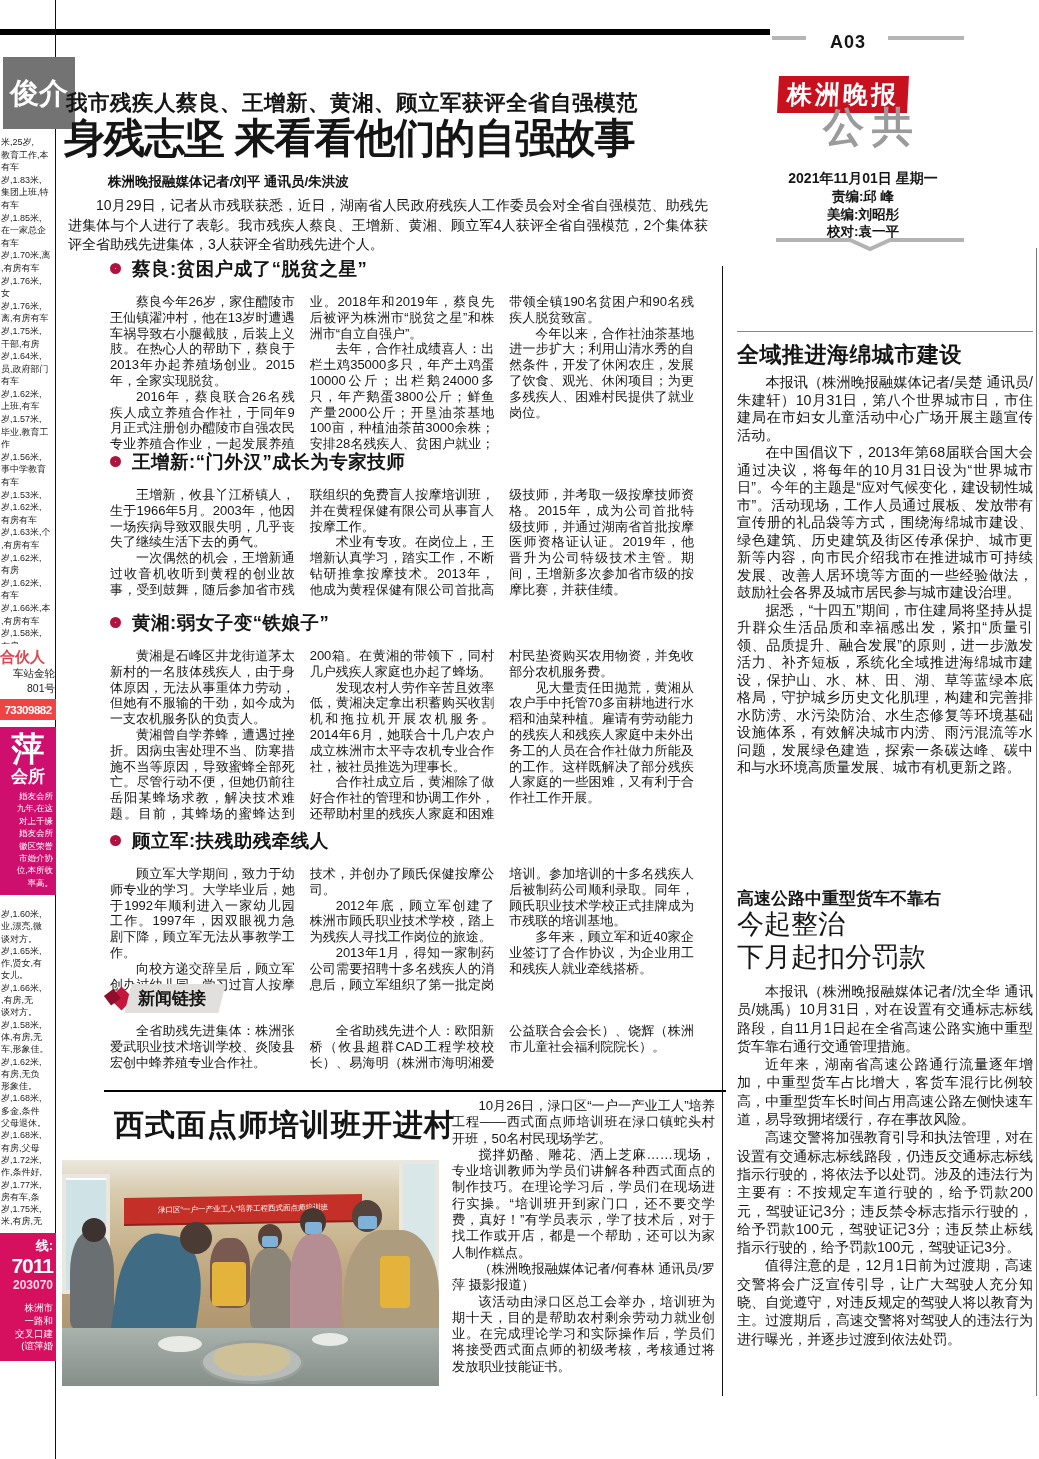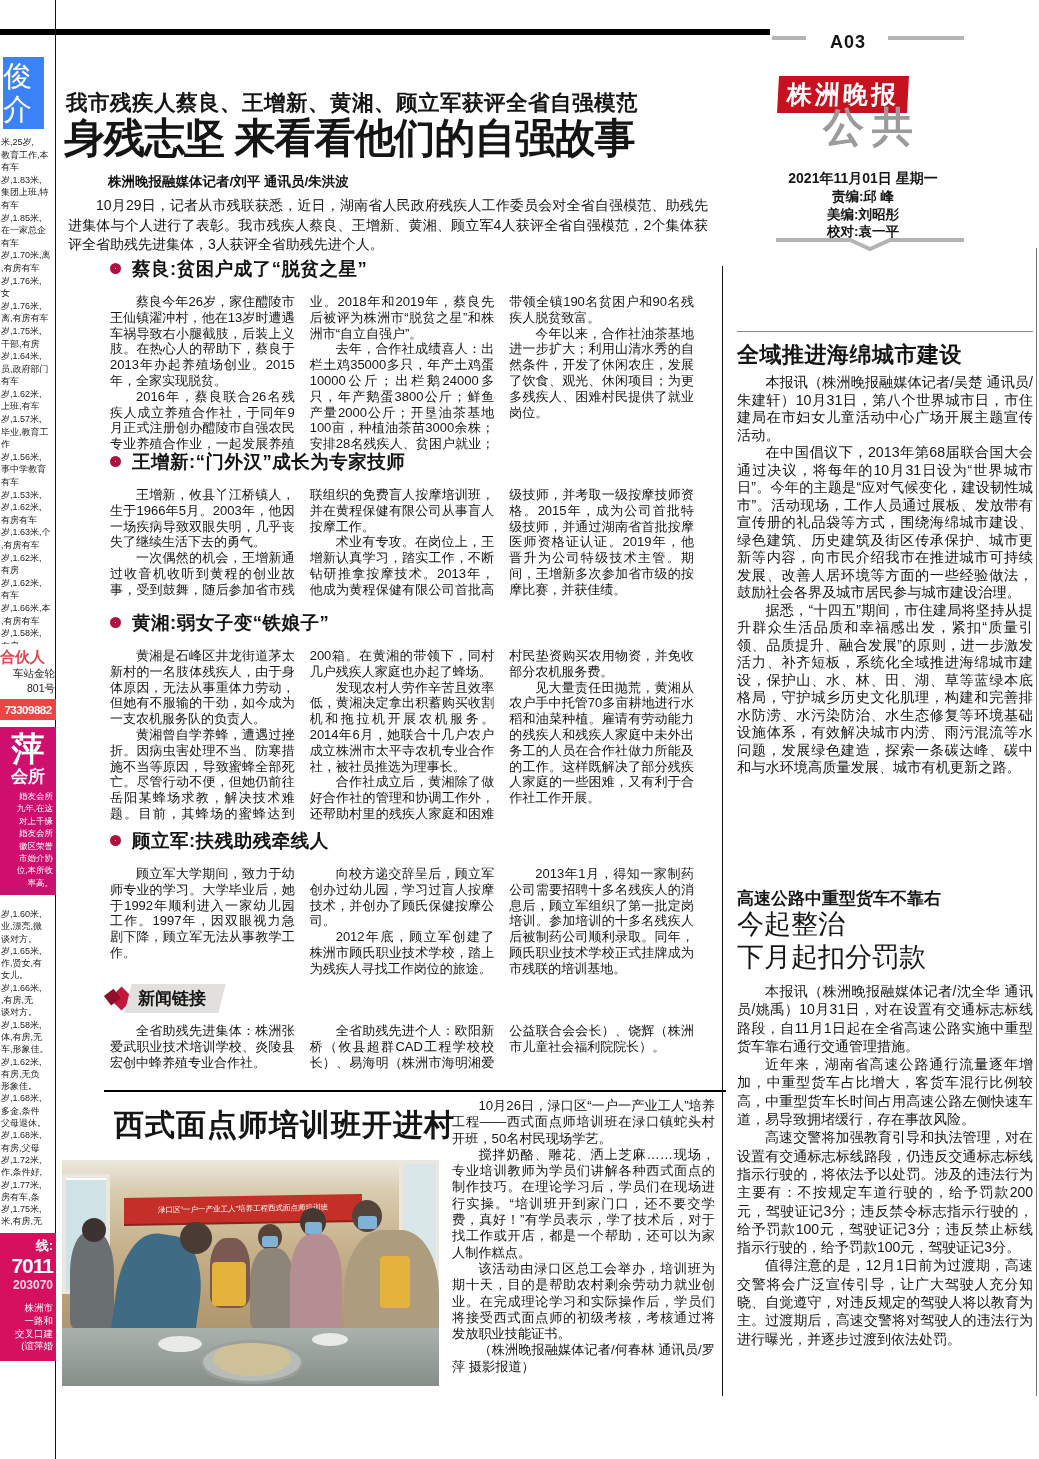--- a/index.html
+++ b/index.html
@@ -13,21 +13,21 @@
   .a03-line-r{left:888px;top:36px;width:76px;height:4px;background:#b5b5b5}
   .a03{left:810px;top:32px;width:76px;text-align:center;font-size:18px;font-weight:900;letter-spacing:1px}
   
   .logo{left:778px;top:76px;width:130px;height:37px;background:#c8111f;color:#fff;display:flex;align-items:center;justify-content:center;font-size:25px;font-weight:900;letter-spacing:3px;transform:skewX(-3deg)}
   .secname{left:776px;top:100px;width:192px;text-align:center;font-size:41px;font-weight:900;color:#9b9b9b;letter-spacing:8px}
   .dateline{left:760px;top:170px;width:206px;text-align:center;font-size:14px;font-weight:700}
   .editors{left:760px;top:188px;width:206px;text-align:center;font-size:13.5px;font-weight:700;line-height:17.5px}
   .chevron{left:774px;top:236px}
   
   .side-rule{left:55px;top:0;width:1px;height:1459px;background:#111}
-  .junjie{left:3px;top:57px;width:41px;height:72px;background:#3b82f6;color:#fff;display:flex;flex-direction:column;align-items:center;justify-content:center;font-size:29px;font-weight:400;line-height:33px}
+  .junjie{left:3px;top:57px;width:72px;height:72px;background:#737373;color:#fff;display:flex;flex-direction:column;align-items:center;justify-content:center;font-size:29px;font-weight:700;line-height:33px}
   .adlist{left:1px;width:54px;font-size:9px;line-height:12.6px;color:#232323;overflow:hidden}
   .adlist div{white-space:nowrap;overflow:hidden}
   .ads1{top:136px;height:508px}
   .ads2{top:908px;height:322px;line-height:12.3px}
   .partner{left:0;top:648px;width:55px;font-size:15px;font-weight:900;color:#e0444c;white-space:nowrap;overflow:hidden}
   .partner-lines{left:0;top:666px;width:55px;font-size:10.5px;line-height:15px;color:#222;text-align:right}
   .phone-red{left:0;top:699px;width:56px;height:21px;background:#ef4444;color:#fff;font-size:11.5px;font-weight:900;display:flex;align-items:center;justify-content:center;letter-spacing:-.5px}
   .pingbox{left:0;top:727px;width:56px;background:#cf0f6e;color:#fff;text-align:center;padding:4px 1px 6px}
   .ping-big{font-size:33px;font-weight:900;line-height:36px}
   .ping-sub{font-size:17px;font-weight:900;line-height:20px;margin-bottom:3px}
@@ -260,41 +260,42 @@
   <div class="abs section s4">
     <div class="sec-head">
       <span class="ring"></span>
       <span class="sec-title">顾立军:扶残助残牵线人</span>
     </div>
     <div class="colbody">
         <div>顾立军大学期间，致力于幼师专业的学习。大学毕业后，她于1992年顺利进入一家幼儿园工作。1997年，因双眼视力急剧下降，顾立军无法从事教学工作。</div>
         <div>向校方递交辞呈后，顾立军创办过幼儿园，学习过盲人按摩技术，并创办了顾氏保健按摩公司。</div>
         <div>2012年底，顾立军创建了株洲市顾氏职业技术学校，踏上为残疾人寻找工作岗位的旅途。</div>
         <div>2013年1月，得知一家制药公司需要招聘十多名残疾人的消息后，顾立军组织了第一批定岗培训。参加培训的十多名残疾人后被制药公司顺利录取。同年，顾氏职业技术学校正式挂牌成为市残联的培训基地。</div>
+        <div>多年来，顾立军和近40家企业签订了合作协议，为企业用工和残疾人就业牵线搭桥。</div>
       </div>
   </div>
 
   <div class="abs newslink">
     <div class="nl-head">
       <span class="diamond"></span>
       <span class="nl-tag"><span>新闻链接</span></span>
     </div>
     <div class="colbody">
         <div>全省助残先进集体：株洲张爱武职业技术培训学校、炎陵县宏创中蜂养殖专业合作社。</div>
         <div>全省助残先进个人：欧阳新桥（攸县超群CAD工程学校校长）、易海明（株洲市海明湘爱公益联合会会长）、饶辉（株洲市儿童社会福利院院长）。</div>
       </div>
   </div>
 
   <div class="abs hr-bottom"></div>
   <div class="abs b-headline">西式面点师培训班开进村</div>
   <div class="abs b-text">
       <div>10月26日，渌口区“一户一产业工人”培养工程——西式面点师培训班在渌口镇蛇头村开班，50名村民现场学艺。</div>
       <div>搅拌奶酪、雕花、洒上芝麻……现场，专业培训教师为学员们讲解各种西式面点的制作技巧。在理论学习后，学员们在现场进行实操。“培训班开到家门口，还不要交学费，真好！”有学员表示，学了技术后，对于找工作或开店，都是一个帮助，还可以为家人制作糕点。</div>
+      <div>（株洲晚报融媒体记者/何春林  通讯员/罗萍  摄影报道）</div>
       <div>该活动由渌口区总工会举办，培训班为期十天，目的是帮助农村剩余劳动力就业创业。在完成理论学习和实际操作后，学员们将接受西式面点师的初级考核，考核通过将发放职业技能证书。</div>
-      <div>（株洲晚报融媒体记者/何春林  通讯员/罗萍  摄影报道）</div>
     </div>
 
   <div class="abs photo">
     <div class="ph win-l"></div>
     <div class="ph win-r"></div>
     <div class="ph banner">渌口区“一户一产业工人”培养工程西式面点师培训班</div>
 
     <div class="ph person" style="left:8px;top:72px;width:44px;height:100px;background:#6a6f72"></div>
     <div class="ph head" style="left:20px;top:58px;width:24px;height:24px;background:#3c3330"></div>
     <div class="ph person" style="left:52px;top:74px;width:84px;height:152px;background:#3f6b85;transform:rotate(8deg)"></div>

